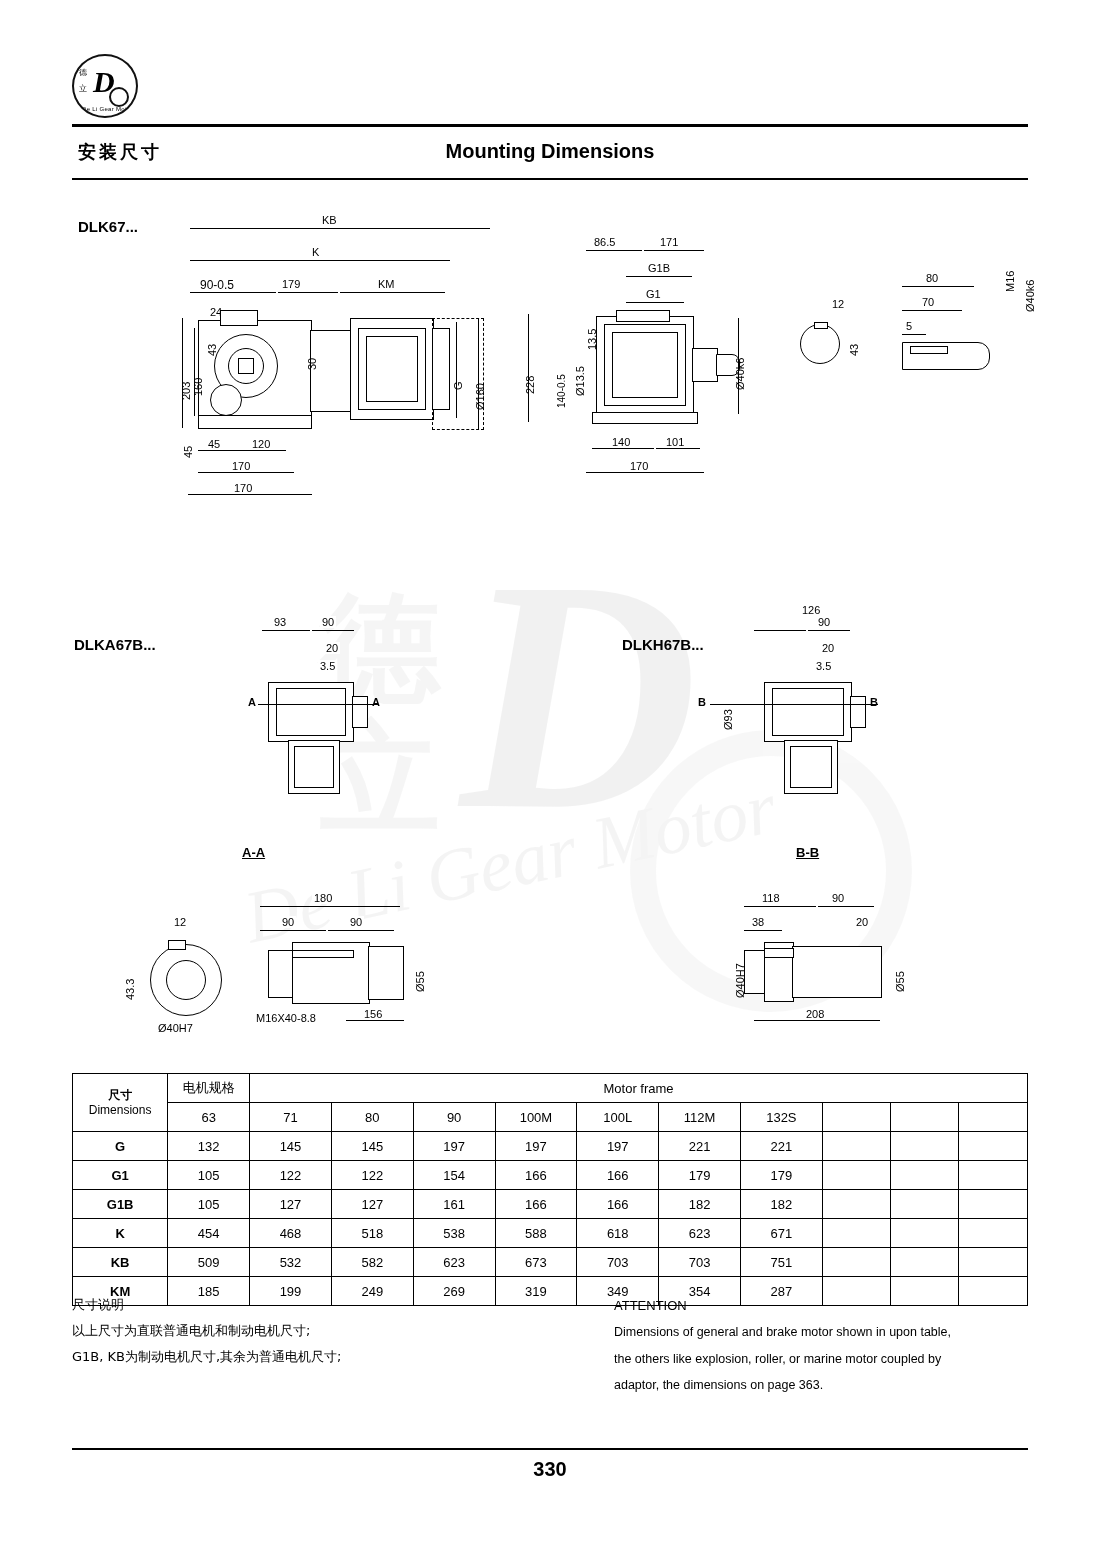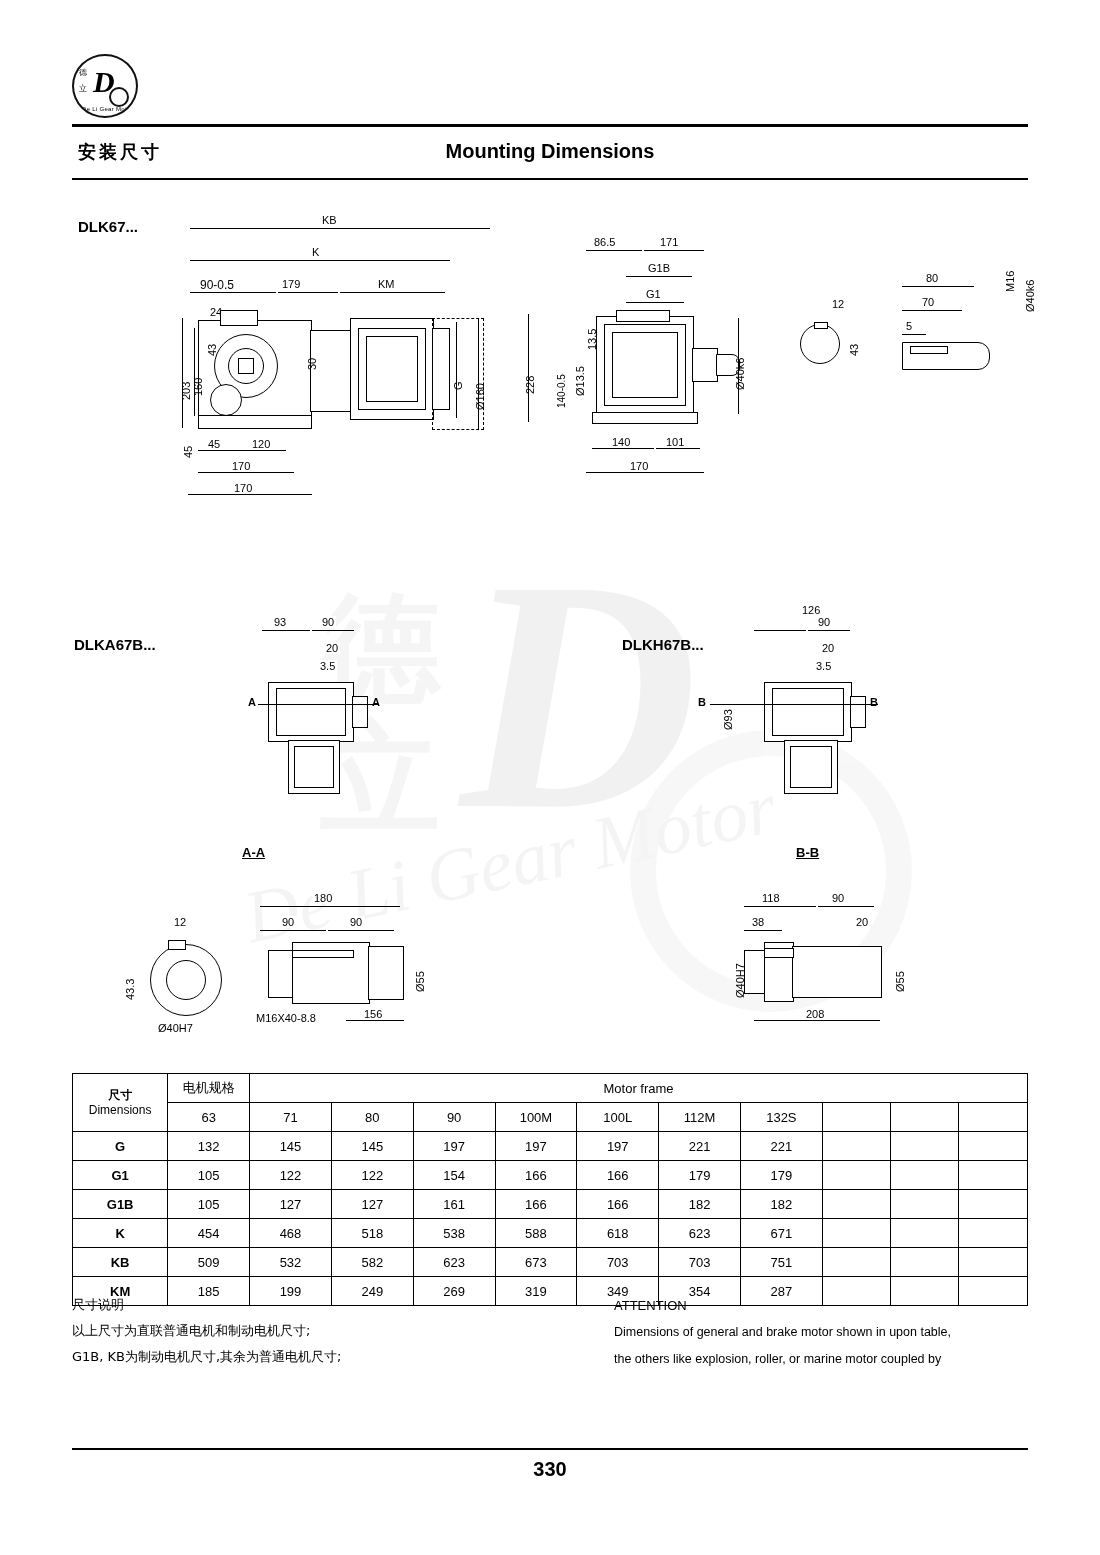--- a/index.html
+++ b/index.html
@@ -418,18 +418,19 @@
   <div class="notes">
     <div class="h">尺寸说明</div>
     <div>以上尺寸为直联普通电机和制动电机尺寸;</div>
     <div>G1B, KB为制动电机尺寸,其余为普通电机尺寸;</div>
   </div>
 
   <div class="notes-en">
     <div class="h">ATTENTION</div>
     <div>Dimensions of general and brake motor shown in upon table,</div>
     <div>the others like explosion, roller, or marine motor coupled by</div>
+    <div>adaptor, the dimensions on page 363.</div>
   </div>
 
   <div class="foot-rule"></div>
   <div class="pageno">330</div>
 
 </div>
 
 </body></html>

